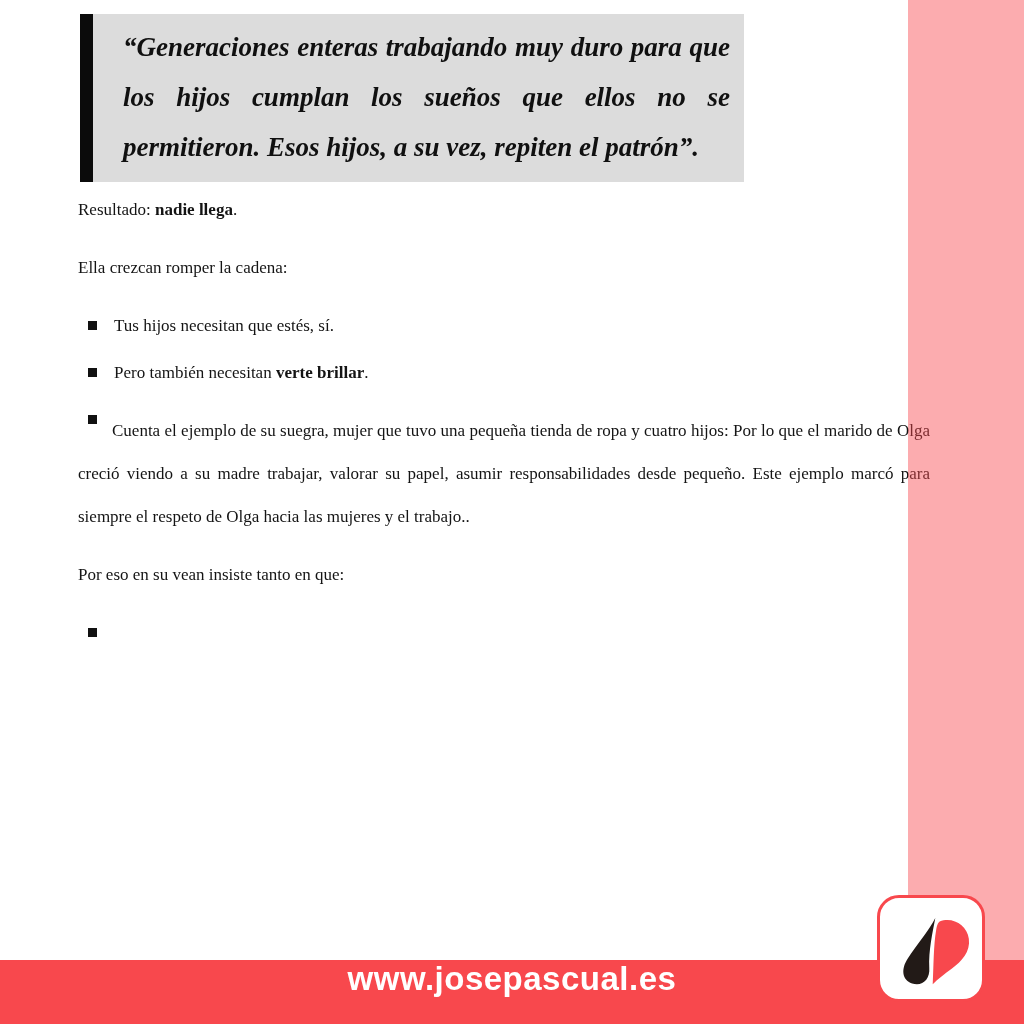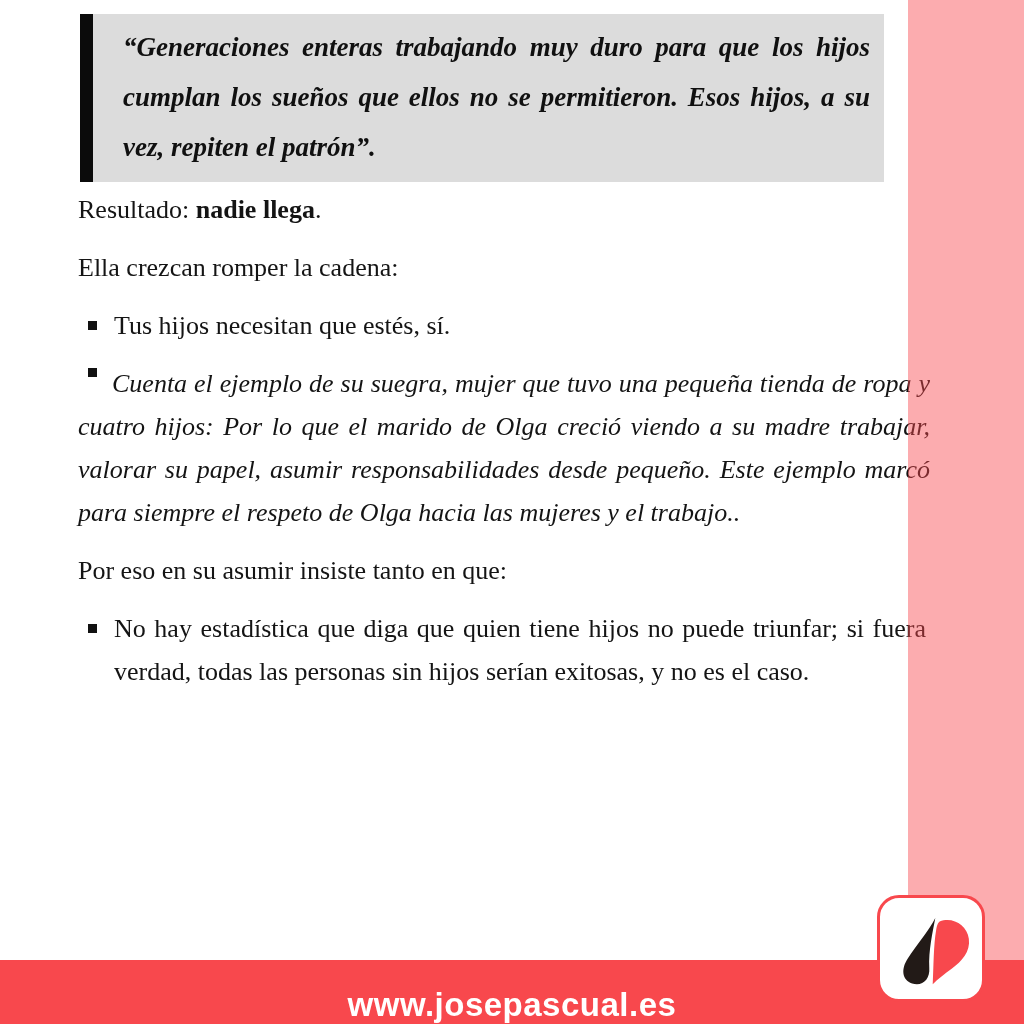--- a/index.html
+++ b/index.html
@@ -12,44 +12,44 @@
   .canvas{
     position:relative;width:1024px;height:1024px;background:#ffffff;
     overflow:hidden;font-family:"Liberation Serif",serif;color:var(--ink);
   }
   
   .pink-strip{
     position:absolute;left:908px;top:0;width:116px;height:960px;
     background:var(--pink-overlay);z-index:5;pointer-events:none;
   }
   
-  .quote-block{position:absolute;left:80px;top:14px;width:804px;display:flex;z-index:2;}
+  .quote-block{position:absolute;left:80px;top:14px;width:664px;display:flex;z-index:2;}
   .quote-bar{flex:none;width:13px;background:#0b0b0b;}
   .quote-box{flex:1;background:var(--quote-bg);padding:8px 14px 10px 30px;}
   .quote-text{
     margin:0;font-size:27px;line-height:50px;font-weight:bold;font-style:italic;
     text-align:justify;color:#101010;
   }
   
   .content{
     position:absolute;left:78px;top:188px;width:852px;z-index:2;
-    font-size:26px;line-height:43px;
+    font-size:17px;line-height:43px;
   }
   .content p{margin:0 0 15px 0;text-align:justify;}
-  .content p.indent{text-indent:34px;font-style:italic;}
+  .content p.indent{text-indent:34px;}
   .content ul{list-style:none;margin:0 0 15px 0;padding:0;}
   .content li{position:relative;padding-left:32px;text-align:justify;margin:4px;}
   .bullet{
     position:absolute;left:6px;top:17px;width:9px;height:9px;background:#111111;
   }
   .b{font-weight:bold;}
   
   .footer{
     position:absolute;left:0;top:960px;width:1024px;height:64px;background:var(--accent);
-    display:flex;align-items:flex-end;justify-content:center;z-index:6;
+    display:flex;align-items:flex-start;justify-content:center;z-index:6;
   }
   .footer-url{
     font-family:"Liberation Sans",sans-serif;font-weight:bold;font-size:33px;
     color:#ffffff;letter-spacing:0.5px;
   }
   
   .logo-card{
     position:absolute;left:877px;top:895px;width:108px;height:107px;box-sizing:border-box;
     background:#ffffff;border:3px solid var(--accent);border-radius:22px;z-index:7;
     display:flex;align-items:center;justify-content:center;
@@ -73,36 +73,36 @@
     <p><span>Resultado: </span><span class="b">nadie llega</span><span>.</span></p>
     <p><span>Ella crezcan romper la cadena:</span></p>
 
     <ul>
       <li>
         <span class="bullet"></span>
         <span><span>Tus hijos necesitan que estés, sí.</span></span>
       </li>
       <li>
         <span class="bullet"></span>
+        <span><span>Pero también necesitan </span><span class="b">verte brillar</span><span>.</span></span>
       </li>
       <li>
         <span class="bullet"></span>
       </li>
     </ul>
 
     <p class="indent"><span>Cuenta el ejemplo de su suegra, mujer que tuvo una pequeña tienda de ropa y cuatro hijos: Por lo que el marido de Olga creció viendo a su madre trabajar, valorar su papel, asumir responsabilidades desde pequeño. Este ejemplo marcó para siempre el respeto de Olga hacia las mujeres y el trabajo..</span></p>
-    <p><span>Por eso en su asumir insiste tanto en que:</span></p>
+    <p><span>Por eso en su vean insiste tanto en que:</span></p>
 
     <ul>
       <li>
         <span class="bullet"></span>
       </li>
       <li>
         <span class="bullet"></span>
-        <span><span>No hay estadística que diga que quien tiene hijos no puede triunfar; si fuera verdad, todas las personas sin hijos serían exitosas, y no es el caso.</span></span>
       </li>
     </ul>
   </div>
 
   <div class="footer">
     <div class="footer-url">www.josepascual.es</div>
   </div>
 
   <div class="logo-card">
     <svg width="86" height="86" viewBox="0 0 100 100" aria-hidden="true">

